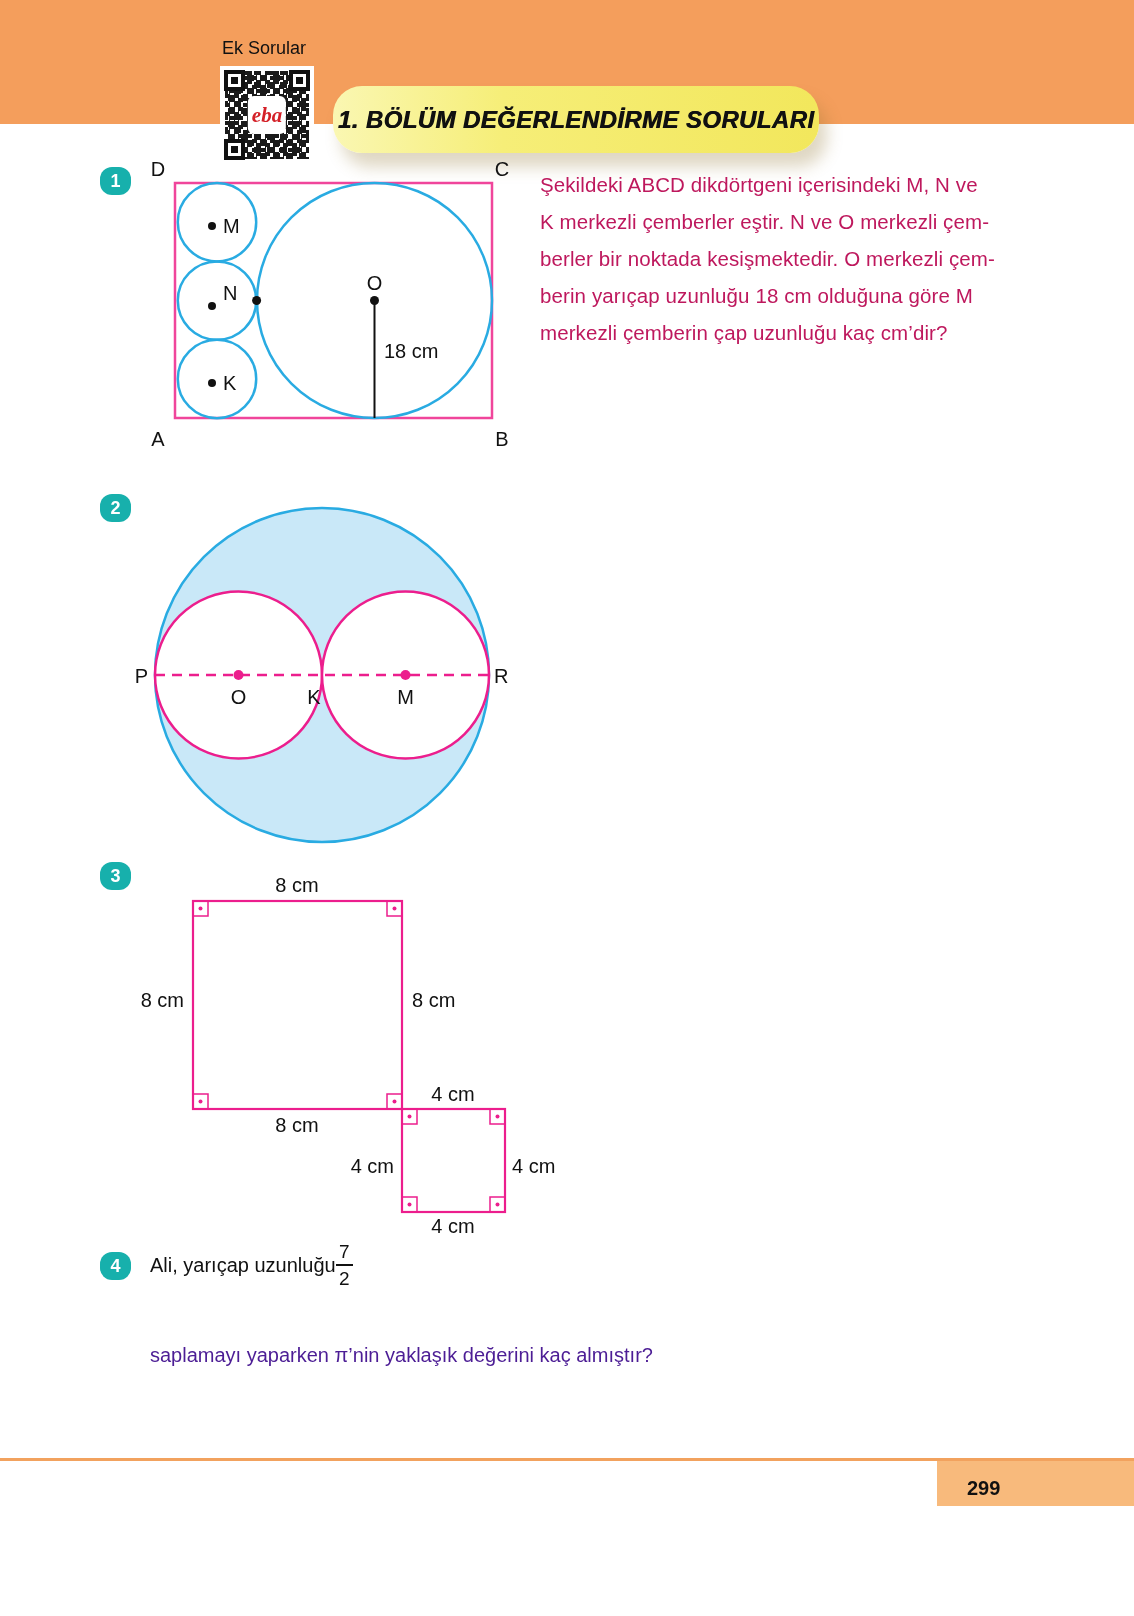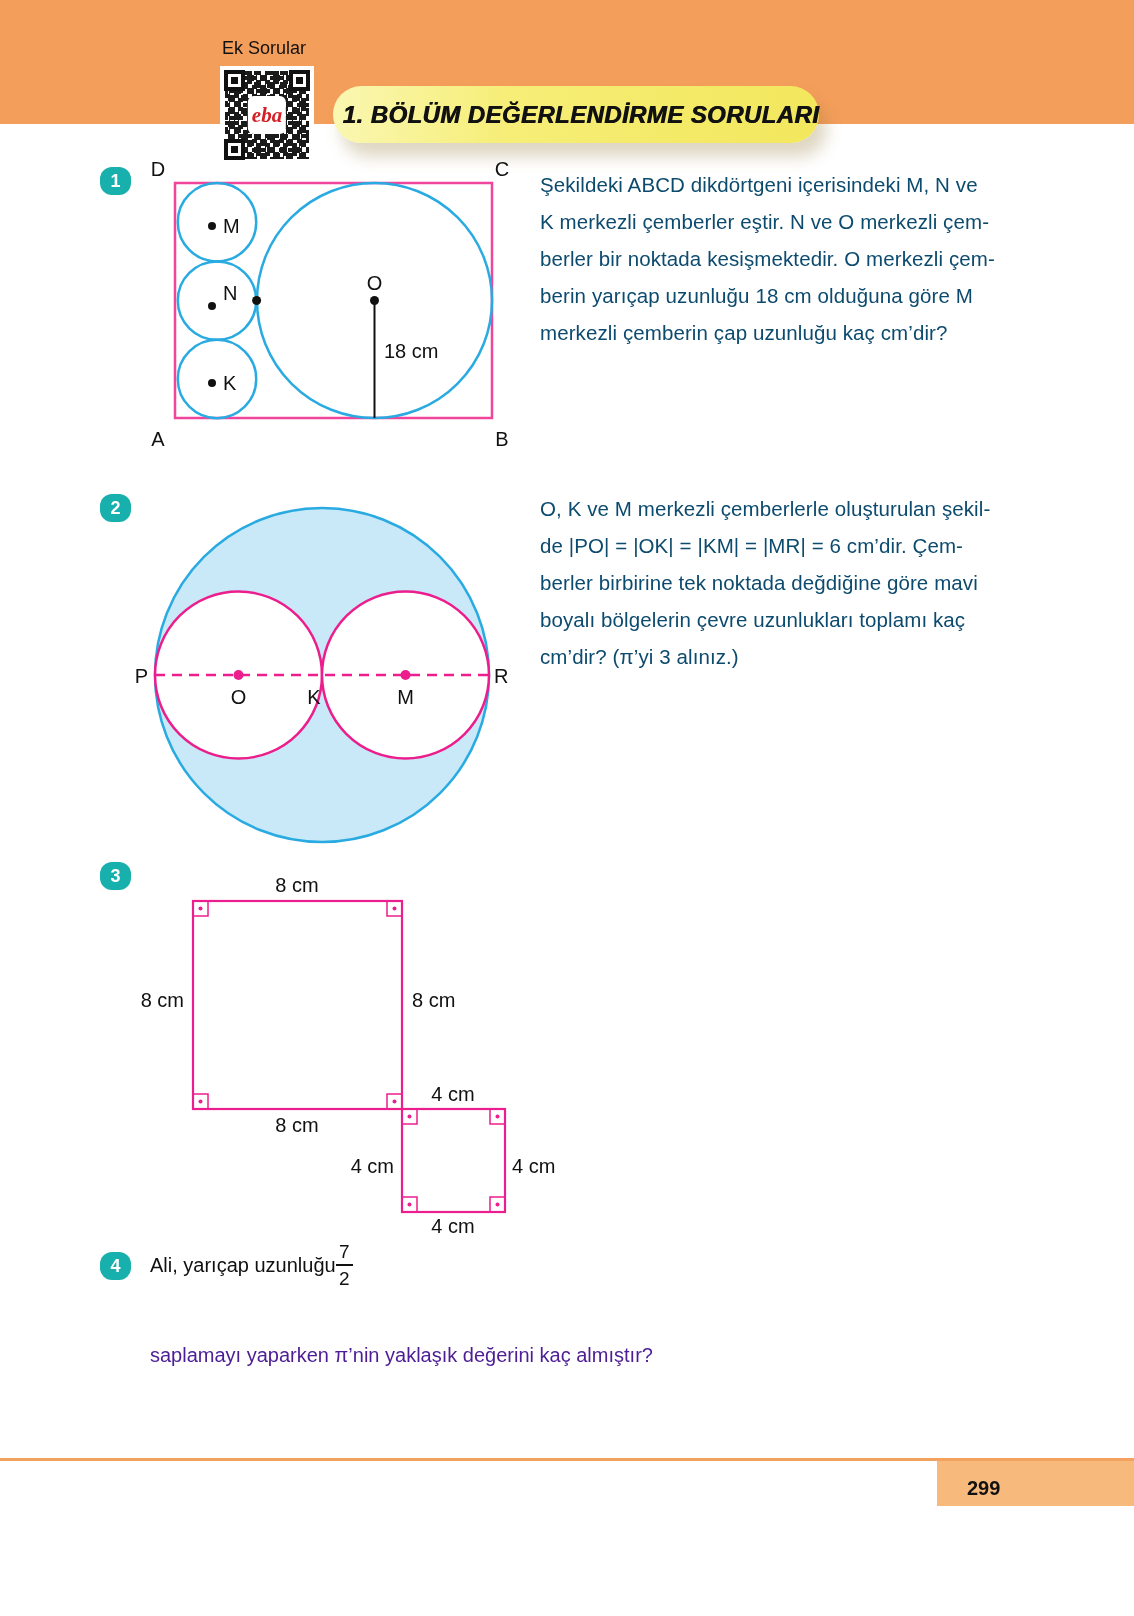--- a/index.html
+++ b/index.html
@@ -14,32 +14,32 @@
         conic-gradient(#1a1a1a 0 25%, transparent 0 50%, #1a1a1a 0 75%, transparent 0),
         conic-gradient(#1a1a1a 0 25%, transparent 0 50%, #1a1a1a 0 75%, transparent 0);
       background-size:9px 9px,13px 13px;background-position:0 0,3px 4px;}
   .qr-finder{position:absolute;width:21px;height:21px;border:4px solid #111;background:#fff;box-sizing:border-box;}
   .qr-finder::after{content:"";position:absolute;left:3px;top:3px;width:7px;height:7px;background:#111;}
   .qr-f-tl{left:4px;top:4px}.qr-f-tr{right:4px;top:4px}.qr-f-bl{left:4px;bottom:4px}
   .qr-logo{position:absolute;left:50%;top:50%;transform:translate(-50%,-50%);
       background:#fff;border-radius:6px;padding:7px 4px;
       font-family:"Liberation Serif",serif;font-style:italic;font-weight:bold;
       font-size:21px;color:#d42128;line-height:24px;}
-  .banner{position:absolute;left:333px;top:86px;width:486px;height:57px;border-radius:29px;
+  .banner{position:absolute;left:333px;top:86px;width:486px;height:67px;border-radius:29px;
       background:linear-gradient(90deg,#faf7b2 0%,#f6ee78 35%,#f2e75c 100%);
       box-shadow:8px 14px 16px rgba(140,110,40,.28);
-      display:flex;align-items:center;justify-content:flex-end;}
+      display:flex;align-items:center;justify-content:center;}
   .banner-title{font-size:24px;font-weight:bold;font-style:italic;color:#111;
       letter-spacing:.4px;text-shadow:.7px 0 #111;}
   
   .badge{position:absolute;width:31px;height:28px;border-radius:12px;background:#17b0ac;
       color:#fff;font-weight:bold;font-size:18px;display:flex;align-items:center;justify-content:center;}
   
   .qtext{position:absolute;width:505px;font-size:20.5px;line-height:37px;
-      white-space:pre-line;text-align:justify;color:#0c4a6e;letter-spacing:.1px;}
+      white-space:pre-line;text-align:justify;color:#be185d;letter-spacing:.1px;}
   
   .fig{position:absolute;}
   .fig text{font-family:"Liberation Sans",sans-serif;font-size:20px;fill:#111;}
   
   .q4-line1{position:absolute;left:150px;top:1232px;height:66px;display:flex;align-items:center;
       font-size:20px;color:#111;}
   .frac{display:inline-flex;flex-direction:column;align-items:center;line-height:1;}
   .frac .num{font-size:19px;padding-bottom:3px;}
   .frac .den{font-size:19px;padding-top:3px;}
   .frac .bar{width:17px;border-top:2px solid #111;}
@@ -107,25 +107,20 @@
     <line x1="27" y1="183" x2="361" y2="183" stroke="#ec1e8d" stroke-width="2.5" stroke-dasharray="10 7"></line>
     <circle cx="110.5" cy="183" r="5" fill="#ec1e8d"></circle>
     <circle cx="277.5" cy="183" r="5" fill="#ec1e8d"></circle>
     <text x="20" y="191" text-anchor="end">P</text>
     <text x="110.5" y="212" text-anchor="middle">O</text>
     <text x="186" y="212" text-anchor="middle">K</text>
     <text x="277.5" y="212" text-anchor="middle">M</text>
     <text x="366" y="191">R</text>
   </svg>
 
-  <div class="qtext" style="left:540px;top:490px;">O, K ve M merkezli çemberlerle oluşturulan şekil-
-de |PO| = |OK| = |KM| = |MR| = 6 cm’dir. Çem-
-berler birbirine tek noktada değdiğine göre mavi
-boyalı bölgelerin çevre uzunlukları toplamı kaç
-cm’dir? (π’yi 3 alınız.)</div>
 
   <div class="badge" style="left:100px;top:862px;">3</div>
 
   <svg class="fig" style="left:140px;top:855px;" width="430" height="395" viewBox="0 0 430 395">
     <rect x="53" y="46" width="209" height="208" fill="none" stroke="#ec1e8d" stroke-width="2.2"></rect>
     <rect x="262" y="254" width="103" height="103" fill="none" stroke="#ec1e8d" stroke-width="2.2"></rect>
 
     <g stroke="#ec1e8d" stroke-width="1.5" fill="none">
       <rect x="53" y="46" width="15" height="15"></rect>
         <rect x="247" y="46" width="15" height="15"></rect>

